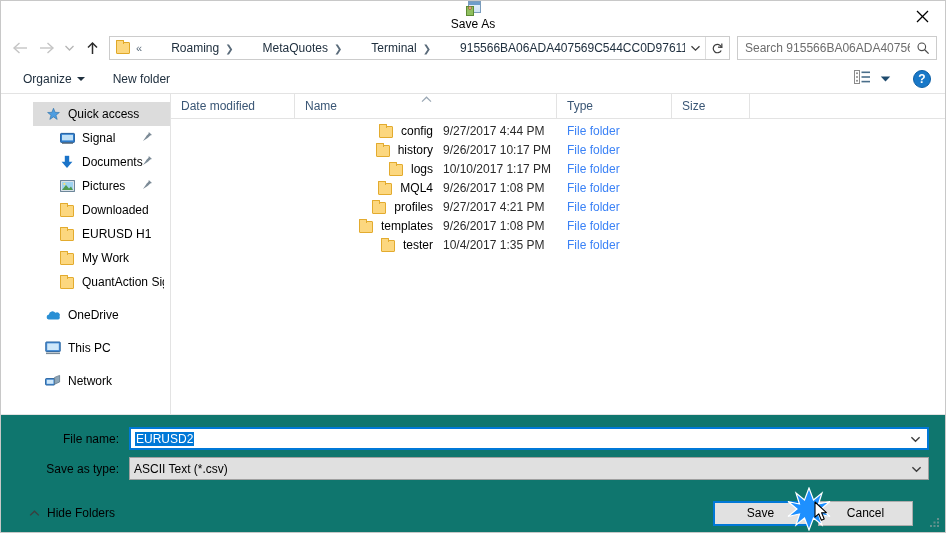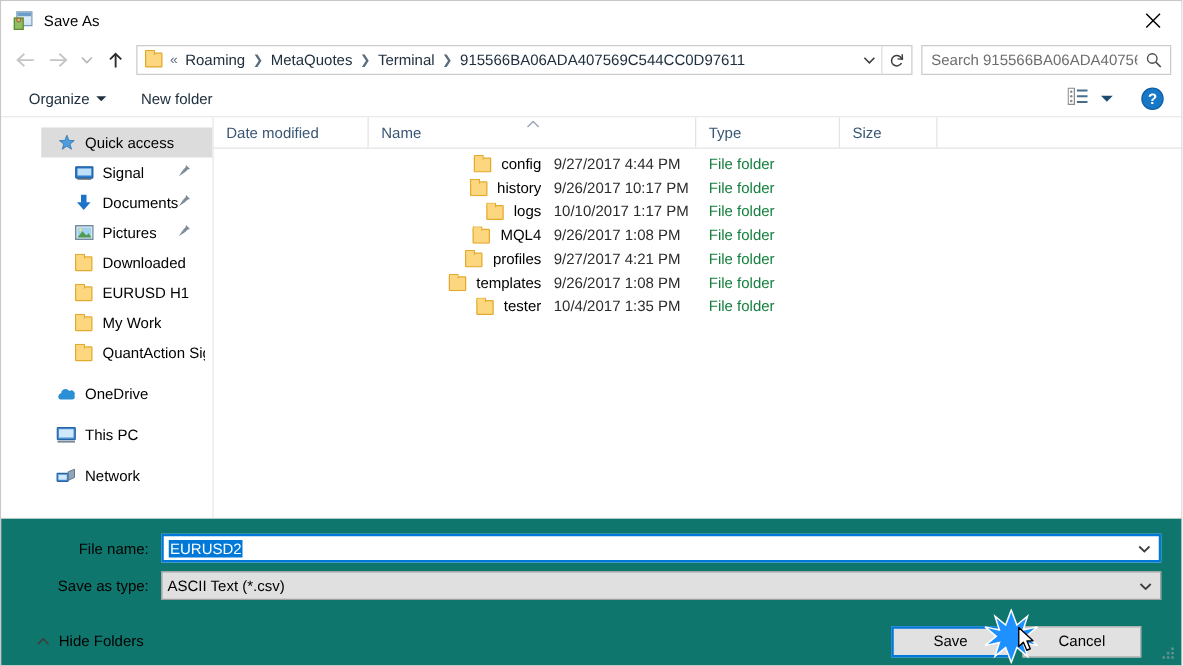--- a/index.html
+++ b/index.html
@@ -22,20 +22,21 @@
     border: 1px solid #c8c8c8;
     display: flex; flex-direction: column;
   }
 
   
   .titlebar {
     height: 31px; min-height: 31px;
     background: #ffffff;
     display: flex; align-items: center;
     position: relative;
+    flex-direction: column;
   }
   .title-icon {
     width: 16px; height: 16px;
     margin-left: 10px; margin-right: 8px;
     position: relative; flex: none;
   }
   .title-icon .ti-doc {
     position: absolute; left: 2px; top: 0px;
     width: 13px; height: 12px;
     background: linear-gradient(#eaf3fb, #cfe3f5);
@@ -102,21 +103,21 @@
     left: -1px; top: -3px; width: 6px; height: 3px;
     background: #fcd77f; border: 1px solid #e0a828; border-bottom: none;
     border-radius: 1px 1px 0 0;
   }
   .crumbs {
     flex: 1 1 auto; display: flex; align-items: center;
     font-size: 12px; color: #20303f;
     white-space: nowrap; overflow: hidden;
     min-width: 0;
   }
-  .crumb { padding: 2px 3px; cursor: default; }
+  .crumb { padding: 2px 3px; cursor: default; margin-left: 23px; }
   .crumb-sep {
     color: #5a6b7a; font-size: 10px; padding: 0 3px;
     cursor: default; flex: none;
   }
   .crumb-sep.dbl { font-size: 11px; padding-left: 1px; }
   .addr-chev {
     flex: none; width: 20px; height: 22px;
     display: flex; align-items: center; justify-content: center;
     cursor: default;
   }
@@ -263,21 +264,21 @@
     width: 262px; flex: none; display: flex; align-items: center;
     padding-left: 10px; overflow: hidden; justify-content: flex-end;
   }
   .cell-name .ico-folder { margin-right: 8px; }
   .cell-date {
     width: 124px; flex: none; padding-left: 10px;
     color: #2b2b2b; white-space: nowrap;
   }
   .cell-type {
     width: 115px; flex: none; padding-left: 10px;
-    color: #15803d; white-space: nowrap;
+    color: #3b82f6; white-space: nowrap;
   }
   .cell-size { width: 78px; flex: none; }
 
   
   .footer {
     background: #0f766e;
     flex: none;
     padding: 12px 16px 0 16px;
     position: relative;
   }

